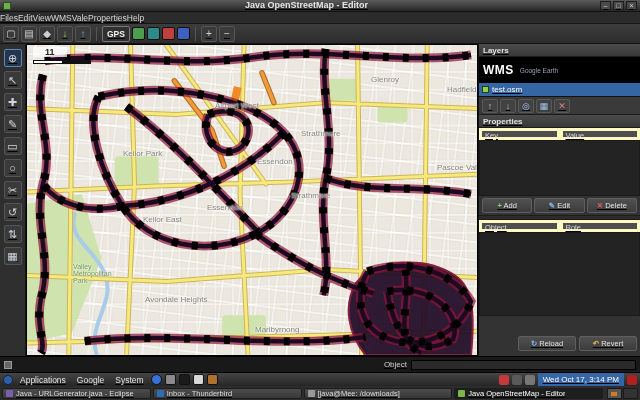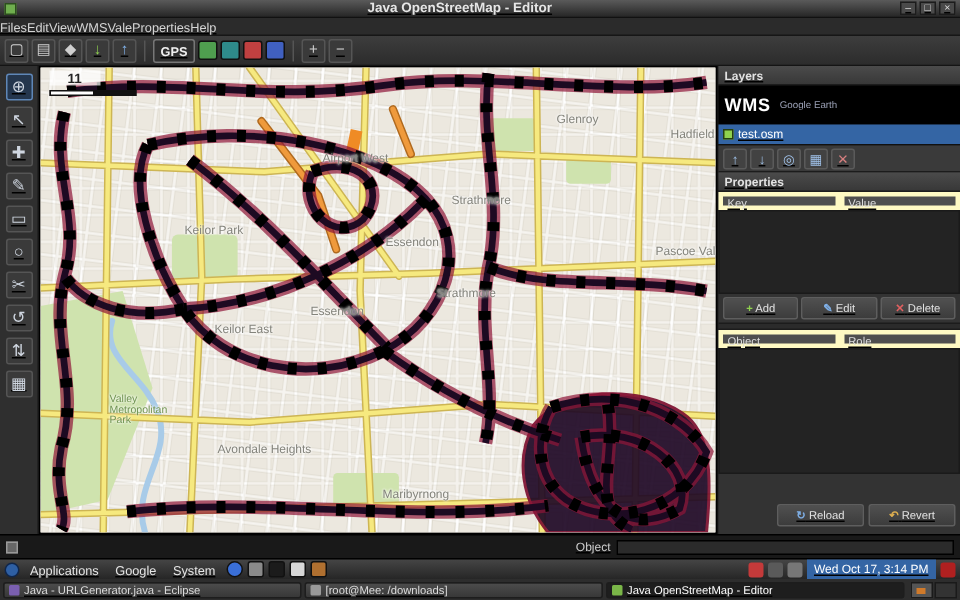--- a/index.html
+++ b/index.html
@@ -341,22 +341,26 @@
     <div class="clock">Wed Oct 17,  3:14 PM</div>
     <div class="s-shield"></div>
   </div>
 
   <div class="gnome-tasks">
     <div class="task">
       <span class="task-ico t-eclipse"></span>
       <span class="lbl">Java - URLGenerator.java - Eclipse</span>
     </div>
     <div class="task">
+      <span class="task-ico t-bird"></span>
+      <span class="lbl">Inbox - Thunderbird</span>
+    </div>
+    <div class="task">
       <span class="task-ico t-term"></span>
-      <span class="lbl">[root@Mee: /downloads]</span>
+      <span class="lbl">[java@Mee: /downloads]</span>
     </div>
     <div class="task active">
       <span class="task-ico t-josm"></span>
       <span class="lbl">Java OpenStreetMap - Editor</span>
     </div>
     <div class="ws-switch">
       <div class="ws-cell">
           <div class="mini"></div>
         </div>
       <div class="ws-cell empty"></div>

